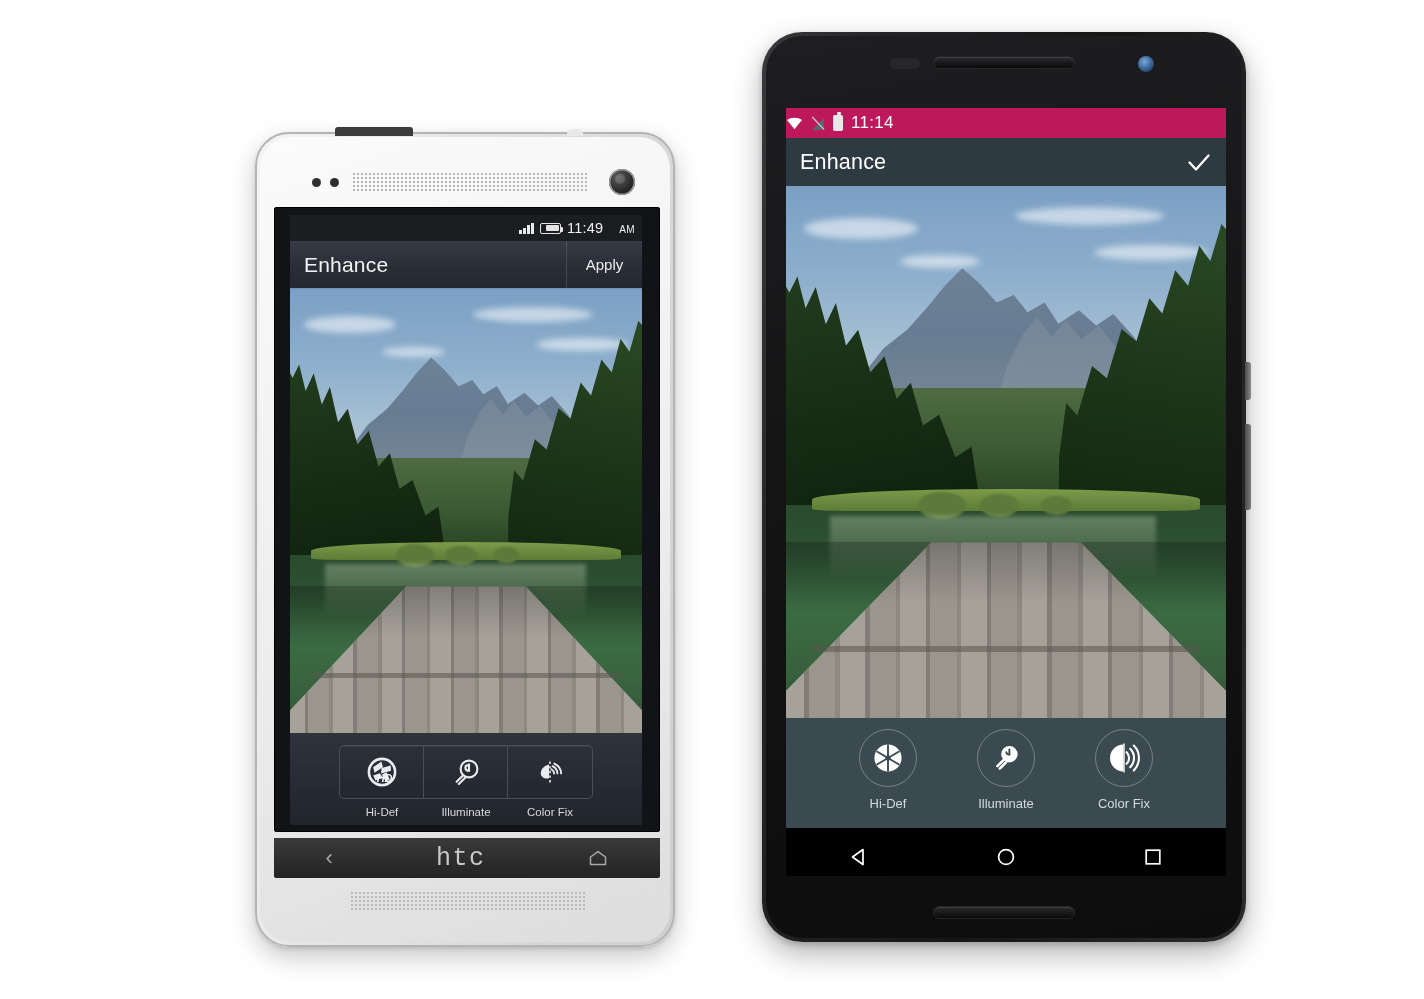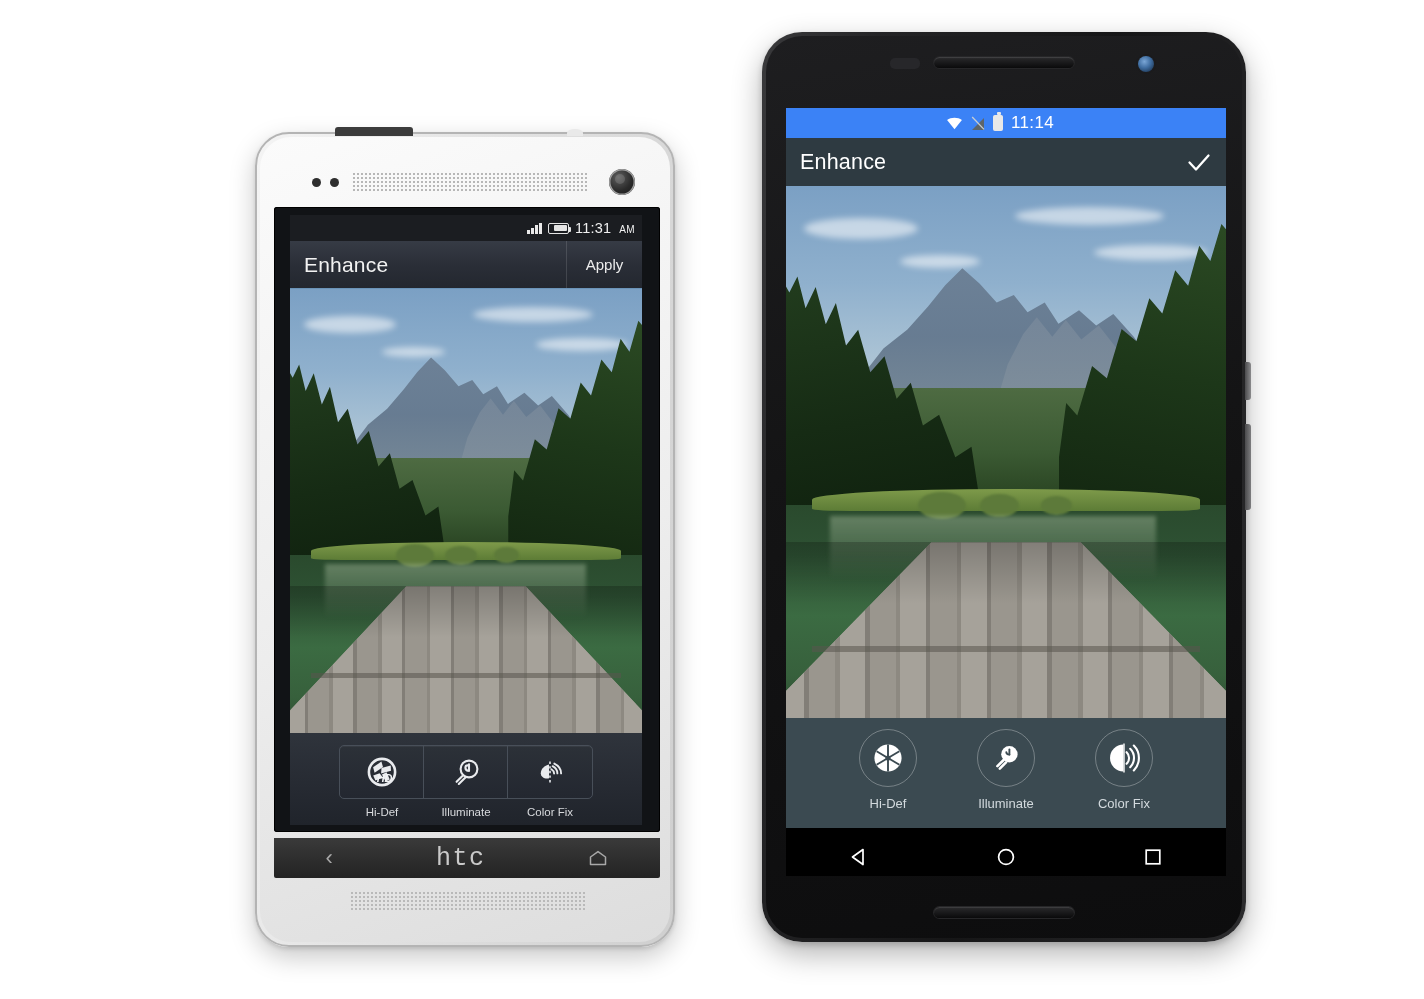--- a/index.html
+++ b/index.html
@@ -155,21 +155,21 @@
   .batt {
     width: 21px; height: 11px; border: 1.4px solid #e4e4e4; border-radius: 2px;
     position: relative; display: flex; align-items: center;
   }
   .batt::after {
     content: ""; position: absolute; right: -3.5px; top: 3px;
     width: 2.4px; height: 5px; background: #e4e4e4; border-radius: 0 1px 1px 0;
   }
   .batt .fill { height: 6.5px; width: 13px; background: #e4e4e4; margin-left: 5px; border-radius: 1px; }
   .htc-clock { color: #f0f0f0; font-size: 14.5px; letter-spacing: .2px; }
-  .htc-clock .ampm { font-size: 10px; margin-left: 8px; letter-spacing: .4px; }
+  .htc-clock .ampm { font-size: 10px; margin-left: 16px; letter-spacing: .4px; }
 
   .htc-actionbar {
     position: relative; height: 48px;
     background: linear-gradient(180deg,#363b45 0%,#2a2e37 52%,#23272f 100%);
     display: flex; align-items: center;
     border-bottom: 1px solid #6a93b8;
   }
   .htc-actionbar .title {
     flex: 1; color: #f2f2f2; font-size: 21px; padding-left: 14px;
     font-weight: 300; letter-spacing: .2px;
@@ -258,22 +258,22 @@
     position: absolute; left: 50%; transform: translateX(-50%); bottom: 24px;
     width: 140px; height: 11px; border-radius: 6px;
     background: linear-gradient(180deg,#2a2a2c,#0a0a0b);
     box-shadow: inset 0 1px 1px rgba(255,255,255,.1), 0 0 0 1px #262628;
   }
   #moto-screen {
     position: absolute; left: 24px; top: 76px; width: 440px; height: 768px;
     background: #000; overflow: hidden;
   }
   .moto-statusbar {
-    height: 30px; background: #3b82f6;
-    display: flex; align-items: center; justify-content: center;
+    height: 30px; background: #be185d;
+    display: flex; align-items: center; justify-content: flex-start;
     padding-right: 12px; gap: 8px;
   }
   .wifi-ico { width: 17px; height: 13px; display: block; }
   .nosim-ico { width: 14px; height: 15px; display: block; }
   .moto-batt {
     width: 10px; height: 16px; border: 1.6px solid #e8e8e8; border-radius: 1.5px;
     position: relative; background: #e8e8e8;
   }
   .moto-batt::before {
     content: ""; position: absolute; left: 2.5px; top: -4px; width: 4px;
@@ -331,21 +331,21 @@
         <div class="htc-statusbar">
           <span class="sig-bars">
               <i></i>
               <i></i>
               <i></i>
               <i></i>
             </span>
           <span class="batt">
               <span class="fill"></span>
             </span>
-          <span class="htc-clock"><span>11:31</span><span class="ampm">AM</span></span>
+          <span class="htc-clock"><span>11:49</span><span class="ampm">AM</span></span>
         </div>
 
         <div class="htc-actionbar">
           <div class="title">Enhance</div>
           <div class="apply">Apply</div>
         </div>
 
         <div id="htc-photo" class="photo">
           <div class="sky"></div>
           <div class="cloud" style="left:4%;top:6%;width:26%;height:4%;"></div>

